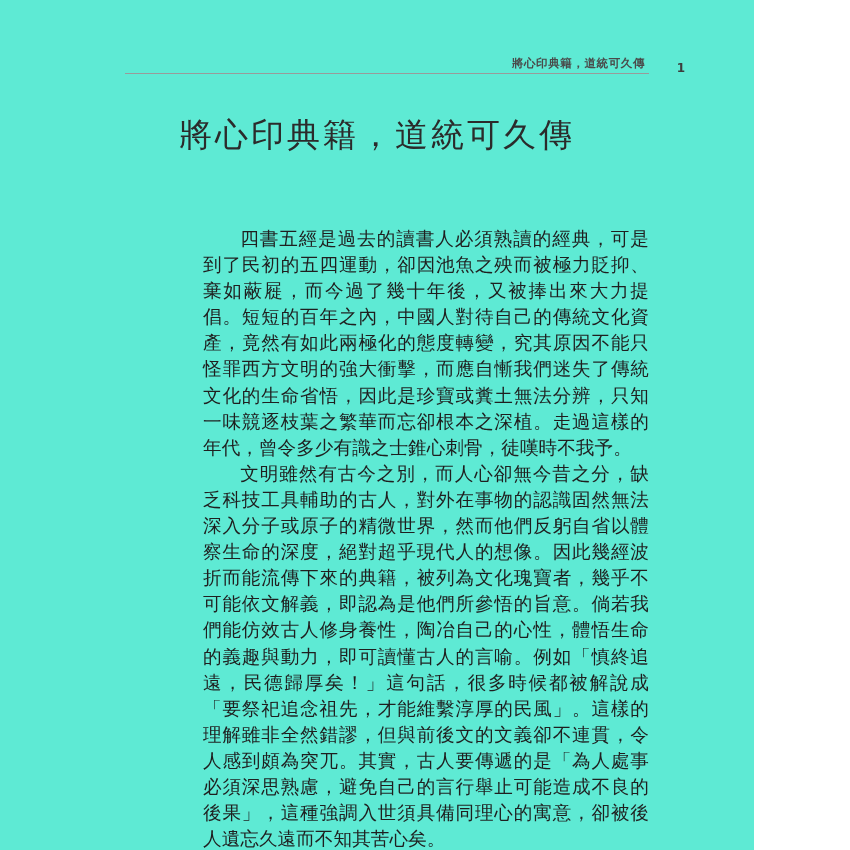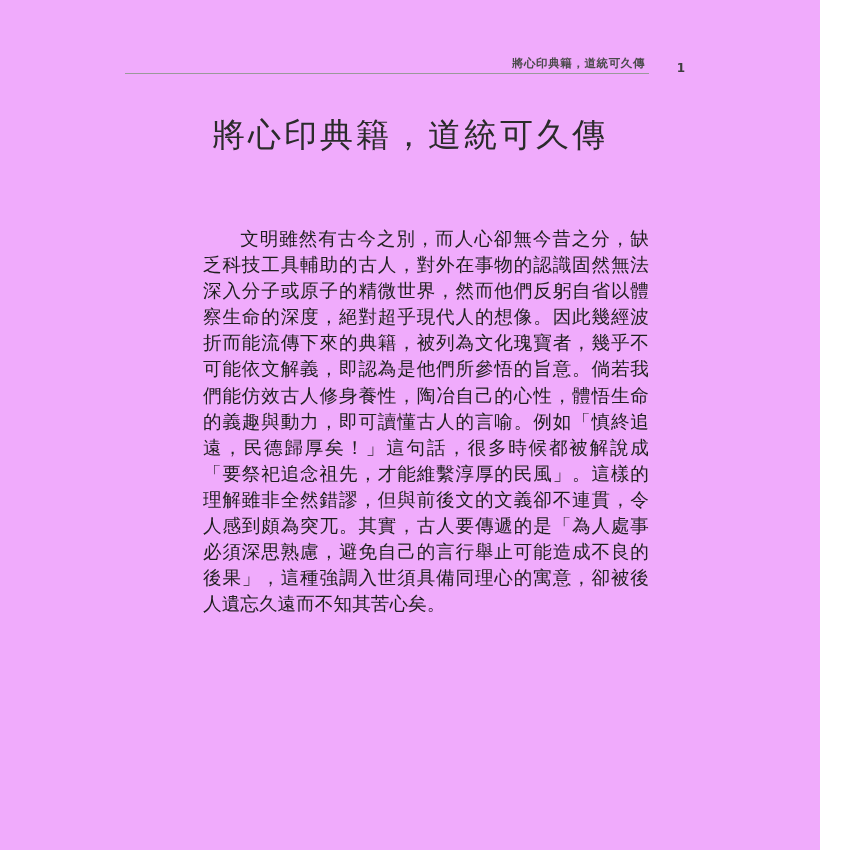--- a/index.html
+++ b/index.html
@@ -9,24 +9,24 @@
   body {
     width: 850px;
     height: 850px;
     background: #ffffff;
     font-family: "DejaVu Serif", "Liberation Serif", serif;
     overflow: hidden;
   }
 
   .page {
     position: relative;
-    width: 820px;
+    width: 754px;
     height: 850px;
     box-sizing: border-box;
-    background: #f0abfc;
+    background: #5eead4;
   }
 
   
   .running-header {
     position: absolute;
     left: 125px;
     top: 48px;
     width: 560px;
     height: 26px;
     display: flex;
@@ -106,16 +106,17 @@
 
   <div class="running-header">
     <div class="header-rule"></div>
     <div class="header-title">將心印典籍，道統可久傳</div>
     <div class="header-pageno">1</div>
   </div>
 
   <h1 class="article-title">將心印典籍，道統可久傳</h1>
 
   <div class="body-text">
+    <p>四書五經是過去的讀書人必須熟讀的經典，可是到了民初的五四運動，卻因池魚之殃而被極力貶抑、棄如蔽屣，而今過了幾十年後，又被捧出來大力提倡。短短的百年之內，中國人對待自己的傳統文化資產，竟然有如此兩極化的態度轉變，究其原因不能只怪罪西方文明的強大衝擊，而應自慚我們迷失了傳統文化的生命省悟，因此是珍寶或糞土無法分辨，只知一味競逐枝葉之繁華而忘卻根本之深植。走過這樣的年代，曾令多少有識之士錐心刺骨，徒嘆時不我予。</p>
     <p>文明雖然有古今之別，而人心卻無今昔之分，缺乏科技工具輔助的古人，對外在事物的認識固然無法深入分子或原子的精微世界，然而他們反躬自省以體察生命的深度，絕對超乎現代人的想像。因此幾經波折而能流傳下來的典籍，被列為文化瑰寶者，幾乎不可能依文解義，即認為是他們所參悟的旨意。倘若我們能仿效古人修身養性，陶冶自己的心性，體悟生命的義趣與動力，即可讀懂古人的言喻。例如「慎終追遠，民德歸厚矣！」這句話，很多時候都被解說成「要祭祀追念祖先，才能維繫淳厚的民風」。這樣的理解雖非全然錯謬，但與前後文的文義卻不連貫，令人感到頗為突兀。其實，古人要傳遞的是「為人處事必須深思熟慮，避免自己的言行舉止可能造成不良的後果」，這種強調入世須具備同理心的寓意，卻被後人遺忘久遠而不知其苦心矣。</p>
   </div>
 
 </div>
 
 </body></html>

